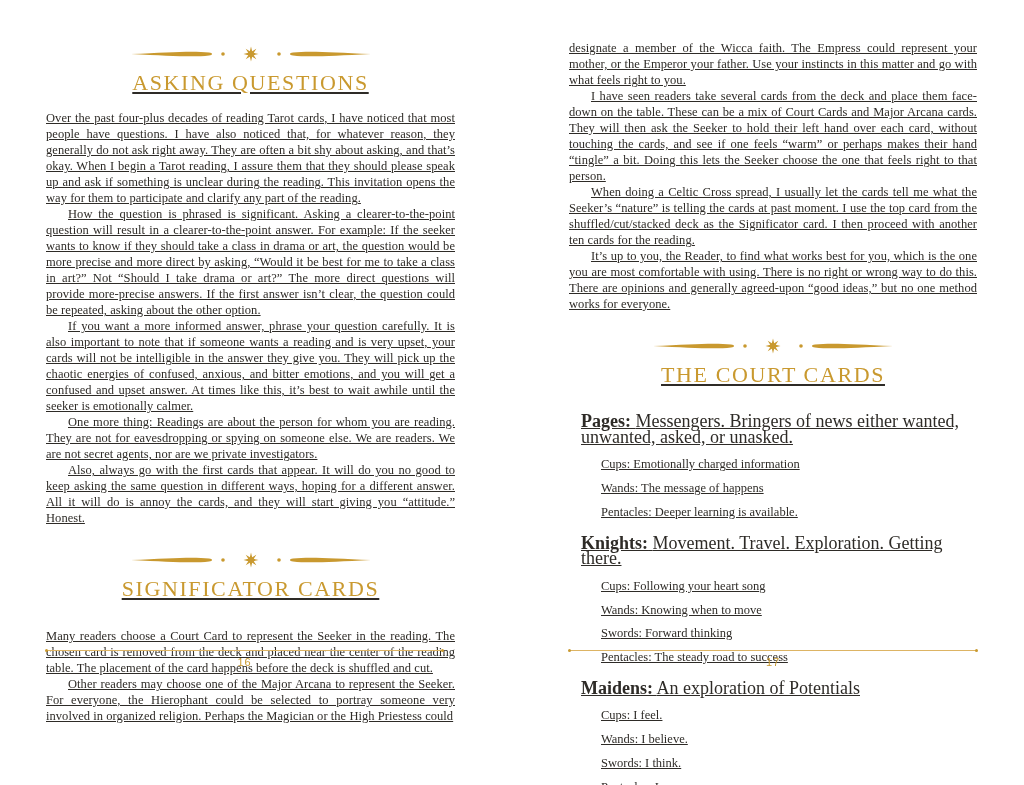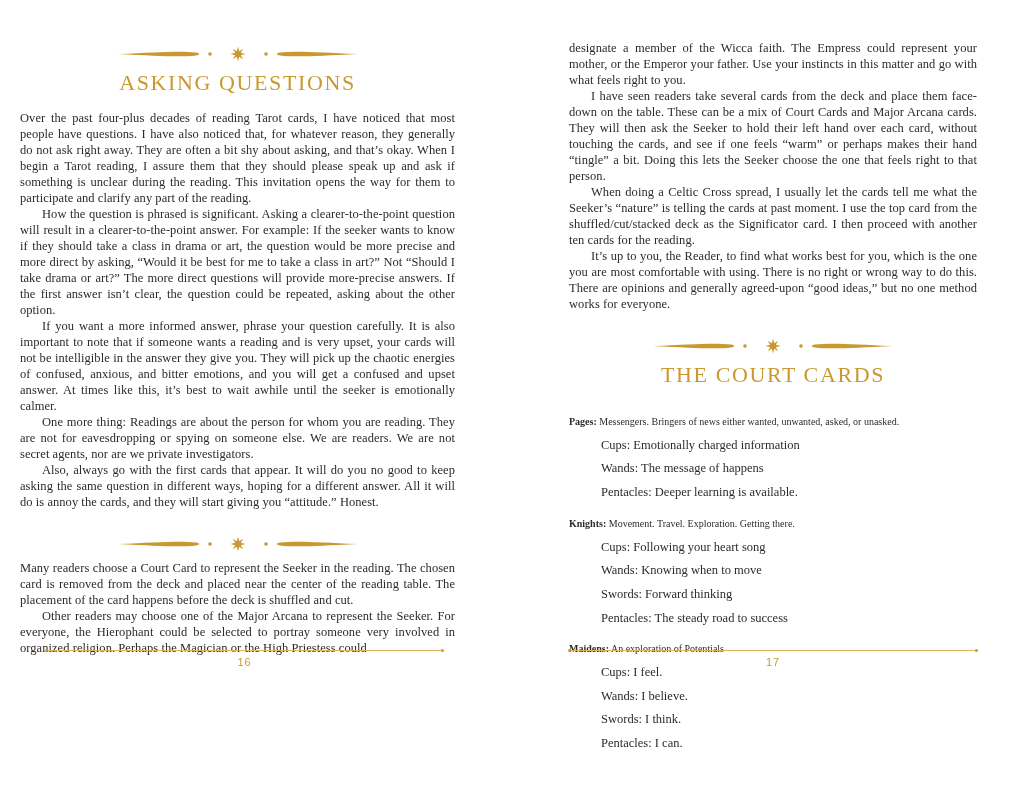--- a/index.html
+++ b/index.html
@@ -4,22 +4,22 @@
 <style>
   :root { --gold:#C9992F; --goldlight:#DDB464; --ink:#2E2B27; --bg:#ffffff; }
   * { box-sizing: border-box; }
   html,body { margin:0; padding:0; }
   body {
     width:1024px; height:785px; background:var(--bg);
     font-family:"Liberation Serif","DejaVu Serif",serif; color:var(--ink);
     overflow:hidden;
   }
   .spread { position:relative; width:1024px; height:785px; display:flex; }
-  .page { position:relative; height:694px; }
-  .page.left  { width:512px; padding:44px 57px 0 20px; }
+  .page { position:relative; height:694px;text-decoration:underline; }
+  .page.left  { width:512px; padding:44px 57px 0 46px; }
   .page.right { width:512px; padding:40px 47px 0 57px; }
 
   .ornament { text-align:center; color:var(--gold); height:18px; margin:0 0 8px 0; }
   .ornament svg { display:inline-block; vertical-align:middle; }
 
   .section-heading {
     margin:0 0 14px 0; text-align:center; font-weight:normal;
     font-size:22px; letter-spacing:1.6px; color:var(--gold);
     font-family:"Liberation Serif","DejaVu Serif",serif;
   }
@@ -27,21 +27,21 @@
 
   .body-par {
     margin:0; font-size:12.5px; line-height:16px; text-align:justify;
     letter-spacing:0.05px;
   }
   .body-par.indent { text-indent:22px; }
 
   .section-block { margin-top:24px; }
 
   .court-group { margin:0 0 15px 0; }
-  .group-head { margin:0; font-size:10px; line-height:15.7px; }
+  .group-head { margin:12px; font-size:18px; line-height:15.7px; }
   .group-head b { font-weight:bold; }
   .group-item { margin:8px; font-size:12.5px; line-height:15.7px; padding-left:24px; }
 
   .page-footer { position:absolute; bottom:26px; }
   .page.left  .page-footer { left:46px; right:69px; }
   .page.right .page-footer { left:57px; right:47px; }
   .footer-rule { position:relative; height:1px; background:var(--goldlight); }
   .footer-rule::before, .footer-rule::after {
     content:""; position:absolute; top:-1px; width:3px; height:3px;
     border-radius:50%; background:var(--gold);
@@ -83,20 +83,21 @@
       <div class="ornament">
         <svg width="240" height="16" viewBox="0 0 240 16">
           <path fill="currentColor" d="M0 8 C 40 6.2, 62 4.6, 78 6.5 C 82 7, 82 9, 78 9.5 C 62 11.4, 40 9.8, 0 8 Z"></path>
           <circle fill="currentColor" cx="92" cy="8" r="1.8"></circle>
           <polygon fill="currentColor" points="120,0.5 121.15,5.23 125.3,2.7 122.77,6.85 127.5,8 122.77,9.15 125.3,13.3 121.15,10.77 120,15.5 118.85,10.77 114.7,13.3 117.23,9.15 112.5,8 117.23,6.85 114.7,2.7 118.85,5.23"></polygon>
           <circle fill="currentColor" cx="148" cy="8" r="1.8"></circle>
           <path fill="currentColor" d="M240 8 C 200 6.2, 178 4.6, 162 6.5 C 158 7, 158 9, 162 9.5 C 178 11.4, 200 9.8, 240 8 Z"></path>
         </svg>
       </div>
 
+      <h1 class="section-heading big-gap">SIGNIFICATOR CARDS</h1>
 
       <p class="body-par">Many readers choose a Court Card to represent the Seeker in the reading. The chosen card is removed from the deck and placed near the center of the reading table. The placement of the card happens before the deck is shuffled and cut.</p>
       <p class="body-par indent">Other readers may choose one of the Major Arcana to represent the Seeker. For everyone, the Hierophant could be selected to portray someone very involved in organized religion. Perhaps the Magician or the High Priestess could</p>
     </div>
 
     <div class="page-footer">
       <div class="footer-rule"></div>
       <div class="page-number">16</div>
     </div>
   </div>

